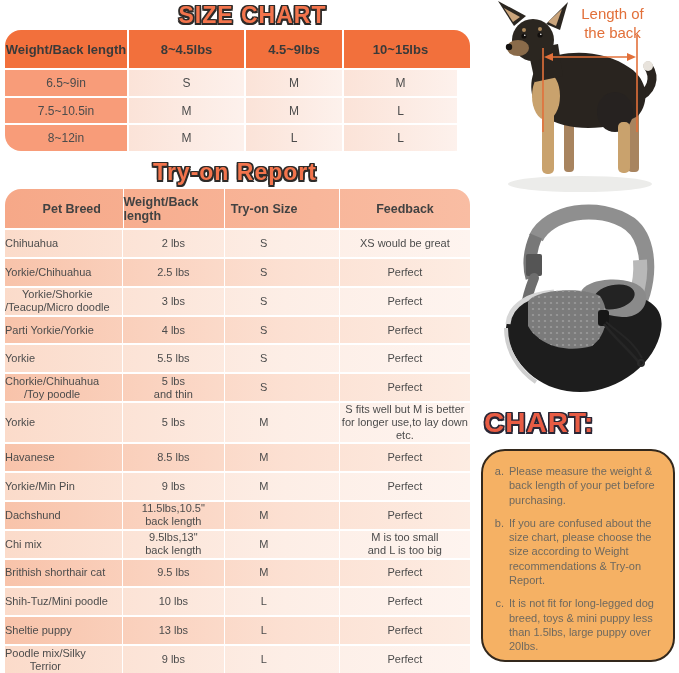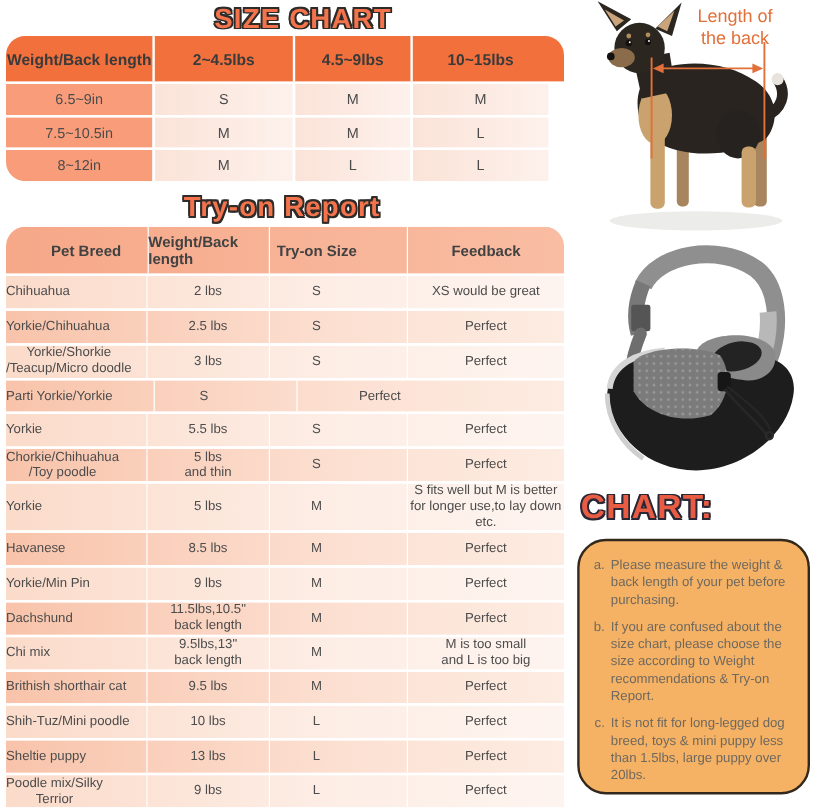--- a/index.html
+++ b/index.html
@@ -67,21 +67,21 @@
 <body>
 
 <div class="stage">
 
   <div class="big-title sc-title">SIZE CHART</div>
   <div class="big-title tr-title">Try-on Report</div>
 
   <div class="sc-table">
     <div class="sc-header">
       <div class="cell w0">Weight/Back length</div>
-      <div class="cell w1">2~4.5lbs</div>
+      <div class="cell w1">8~4.5lbs</div>
       <div class="cell w2">4.5~9lbs</div>
       <div class="cell w3">10~15lbs</div>
     </div>
     <div class="sc-body">
         <div class="sc-row">
           <div class="cell sc-label w0">6.5~9in</div>
           <div class="cell sc-cell w1">S</div>
           <div class="cell sc-cell w2">M</div>
           <div class="cell sc-cell w3">M</div>
         </div>
@@ -122,20 +122,21 @@
         </div>
         <div class="tr-row">
           <div class="cell t0">Yorkie/Shorkie
 /Teacup/Micro doodle</div>
           <div class="cell t1">3 lbs</div>
           <div class="cell t2">S</div>
           <div class="cell t3">Perfect</div>
         </div>
         <div class="tr-row alt">
           <div class="cell t0">Parti Yorkie/Yorkie</div>
+          <div class="cell t1">4 lbs</div>
           <div class="cell t2">S</div>
           <div class="cell t3">Perfect</div>
         </div>
         <div class="tr-row">
           <div class="cell t0">Yorkie</div>
           <div class="cell t1">5.5 lbs</div>
           <div class="cell t2">S</div>
           <div class="cell t3">Perfect</div>
         </div>
         <div class="tr-row alt">

